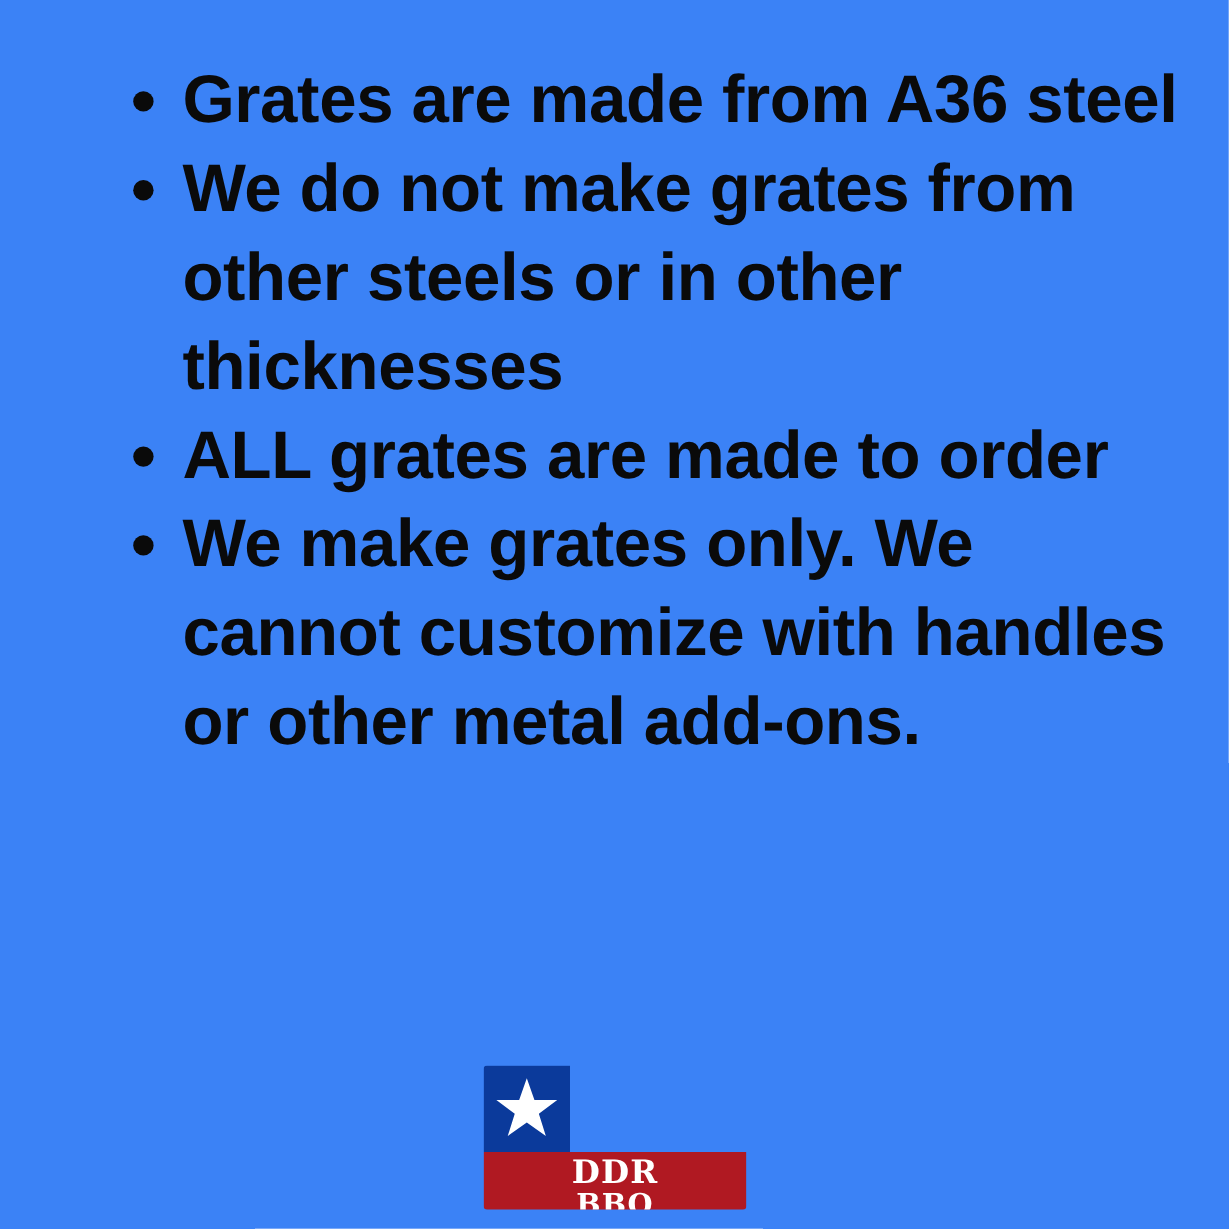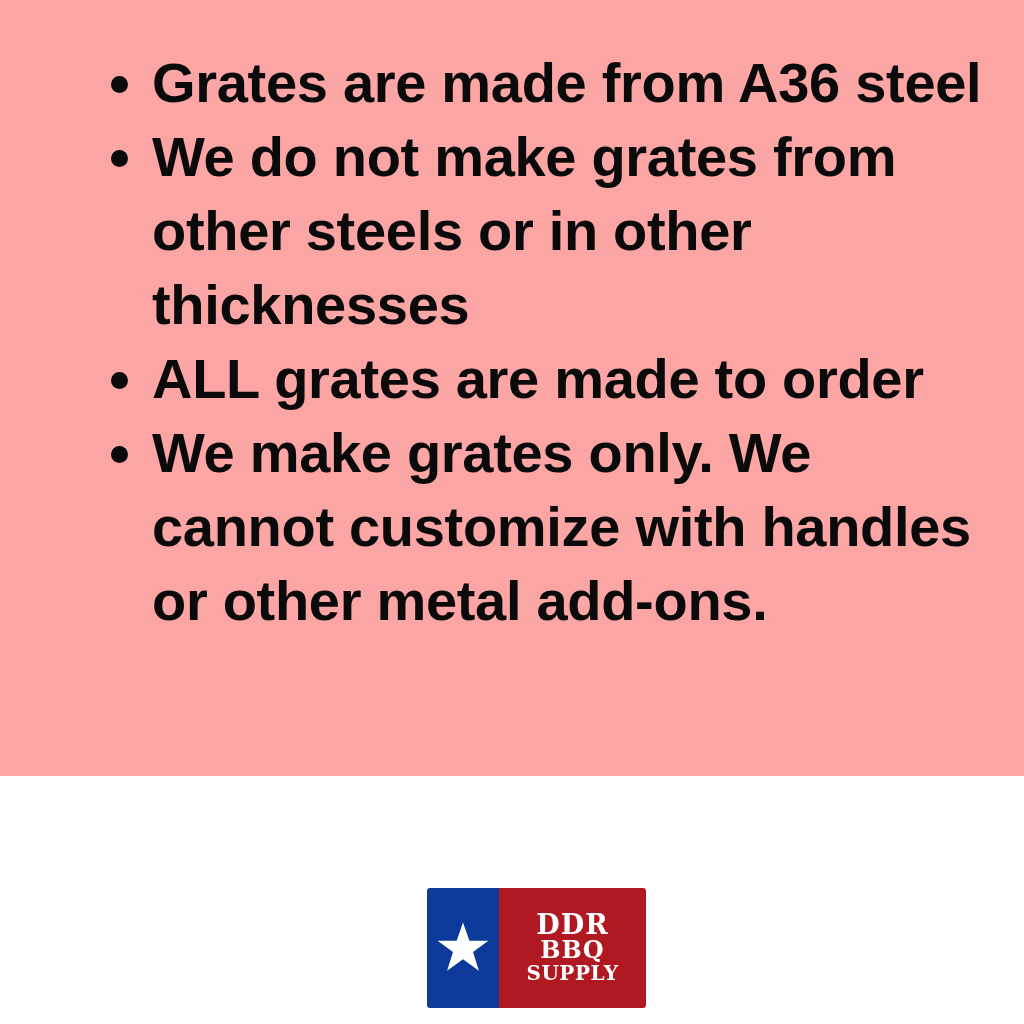--- a/index.html
+++ b/index.html
@@ -13,22 +13,22 @@
     font-family: "Liberation Sans", sans-serif;
     overflow: hidden;
     position: relative;
   }
 
   #canvas {
     position: absolute;
     left: 0;
     top: 0;
     width: 1024px;
-    height: 776px;
-    background: #fca5a5;
+    height: 1024px;
+    background: #3b82f6;
   }
 
   
   #policy-list {
     position: absolute;
     left: 104px;
     top: 46px;
     width: 880px;
     list-style: none;
     margin: 0;
@@ -73,25 +73,26 @@
 
   .policy-text.is-underlined {
     text-decoration-thickness: 5px;
     text-underline-offset: 6px;
     text-decoration-skip-ink: auto;
   }
 
   
   #brand-logo {
     position: absolute;
-    left: 427px;
+    left: 403px;
     top: 888px;
     width: 219px;
     height: 120px;
     display: flex;
+    flex-direction: column;
     border-radius: 3px;
     overflow: hidden;
   }
 
   #logo-flag-panel {
     width: 72px;
     height: 100%;
     background: #0b3a9b;
     display: flex;
     align-items: center;

